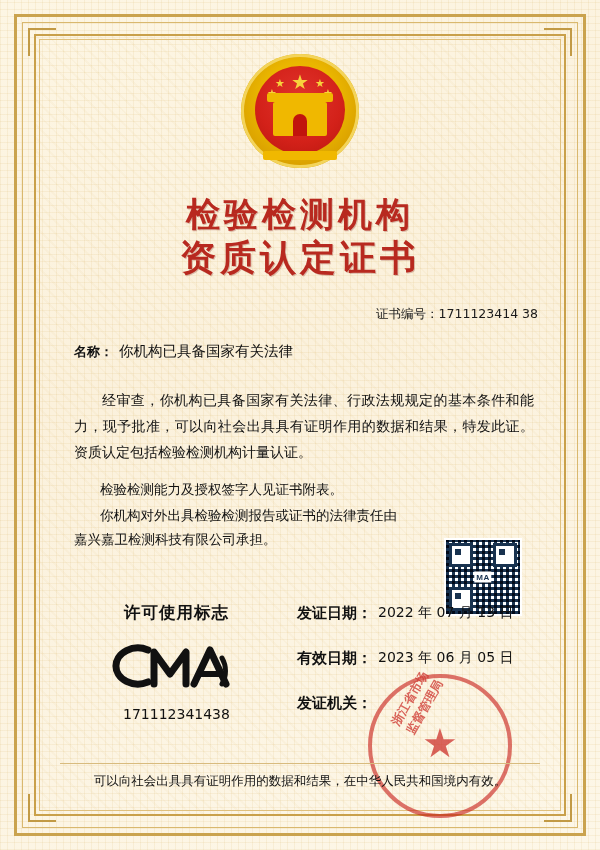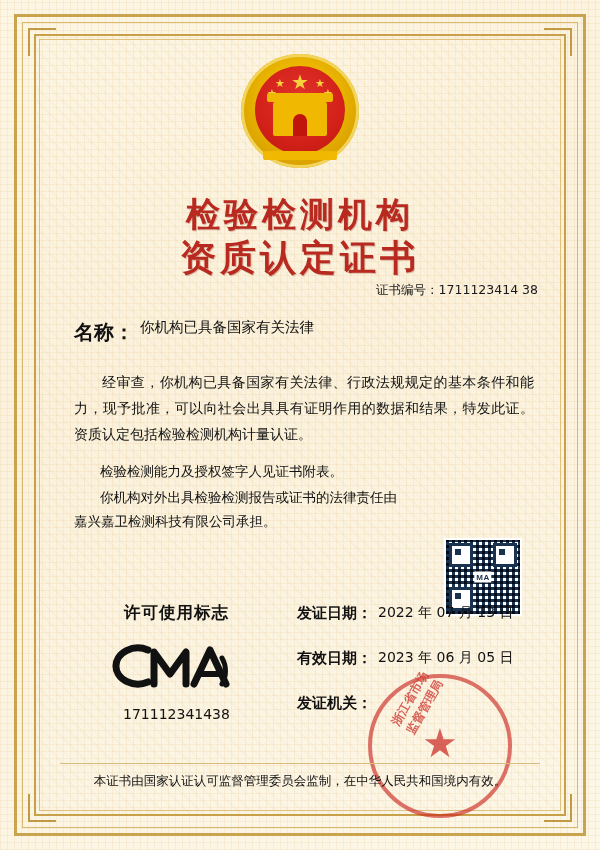--- a/index.html
+++ b/index.html
@@ -148,36 +148,36 @@
     font-family: "DejaVu Sans", "Liberation Sans", sans-serif;
     font-weight: bold;
     font-size: 34px;
     letter-spacing: 4px;
     line-height: 44px;
     text-shadow: 1px 1px 0 rgba(120,20,10,0.25);
   }
   .title-line.l2 { font-size: 36px; }
 
   .cert-no {
-    margin-top: 2px;
+    margin-top: 26px;
     text-align: right;
     font-size: 12.5px;
     color: #1a1a1a;
     padding-right: 12px;
     font-family: "DejaVu Sans", "Liberation Sans", sans-serif;
   }
 
   .field-row {
     display: flex;
     align-items: flex-start;
     margin-top: 16px;
     padding: 0 6px 0 24px;
   }
   .field-label {
-    font-size: 20px;
+    font-size: 13px;
     font-weight: bold;
     color: #111;
     white-space: nowrap;
     font-family: "DejaVu Sans", "Liberation Sans", sans-serif;
     padding-top: 4px;
   }
   .field-value {
     font-size: 14.5px;
     color: #111;
     margin-left: 6px;
@@ -469,15 +469,15 @@
     </div>
 
     <div class="seal">
       <div class="seal-star">★</div>
       <div class="seal-text">
         <span style="transform: rotate(-60deg) translate(-4px,-58px);">浙江省市场监督管理局</span>
       </div>
     </div>
 
     <div class="footer-rule"></div>
-    <div class="footer">本证书由国家认证认可监督管理委员会监制，在中华人民共和国境内有效。</div>
+    <div class="footer">可以向社会出具具有证明作用的数据和结果，在中华人民共和国境内有效。</div>
   </div>
 </div>
 
 </body></html>

